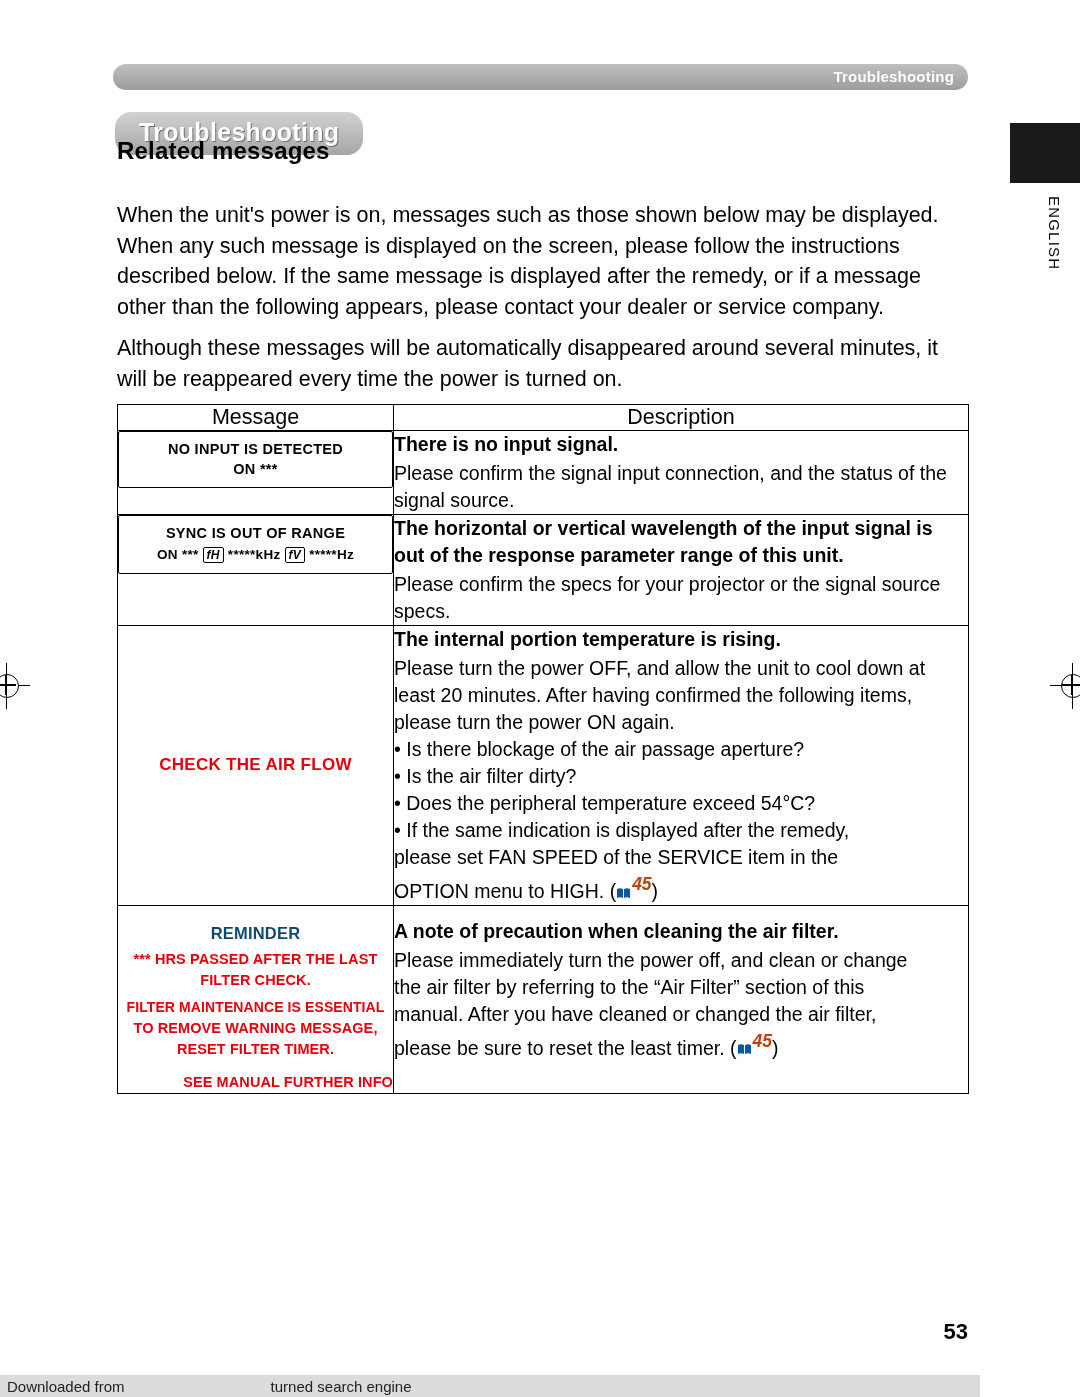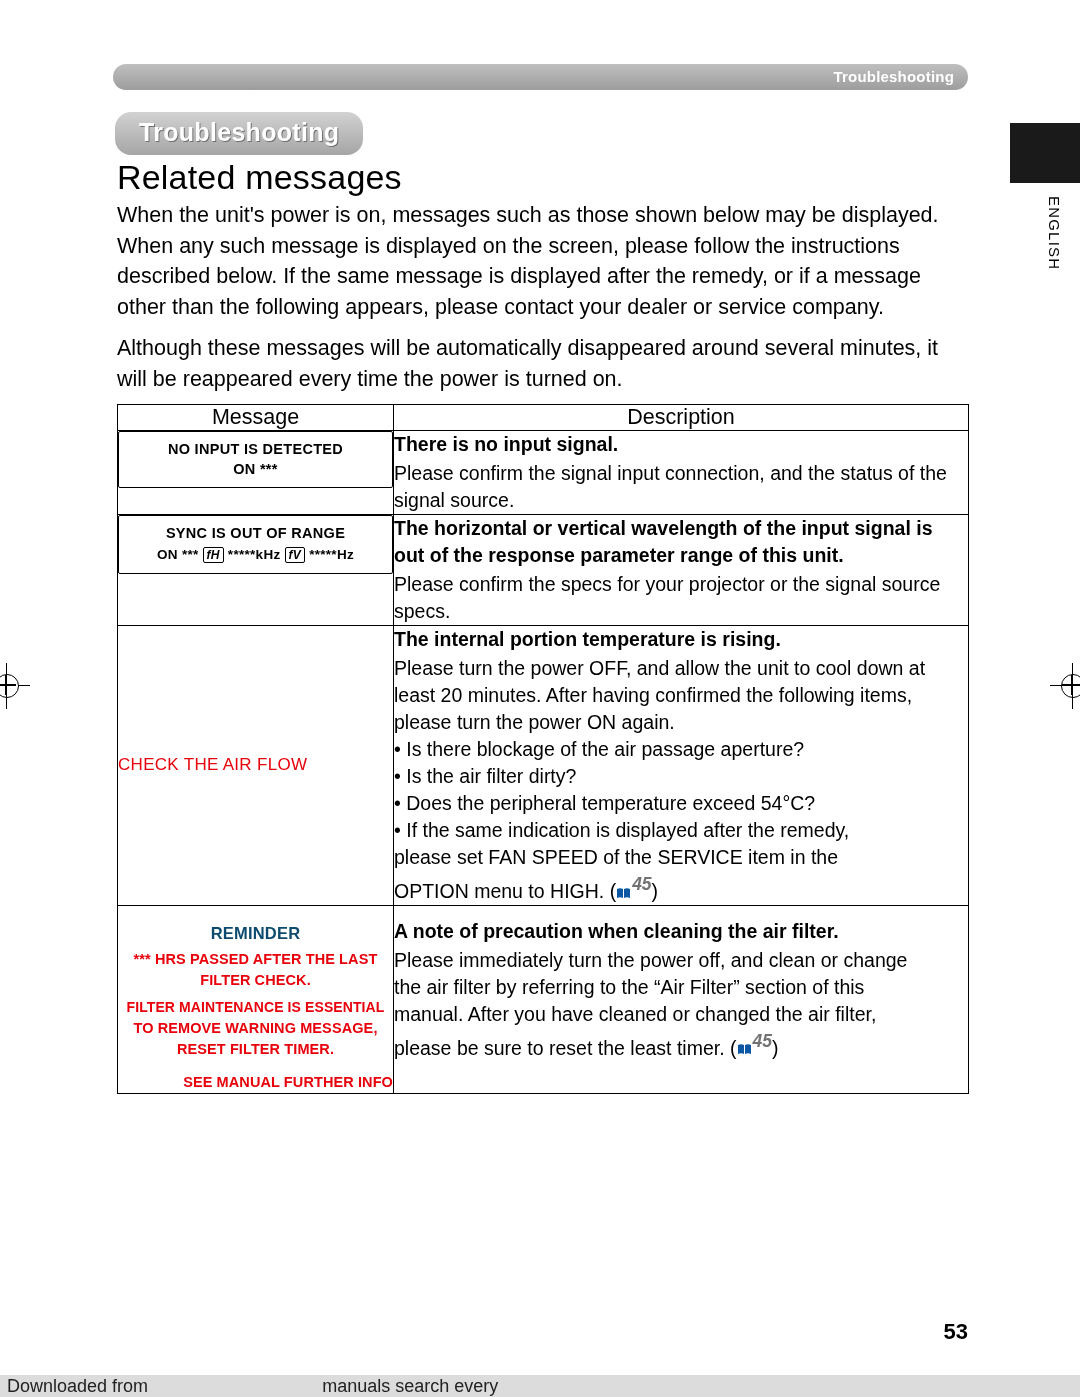--- a/index.html
+++ b/index.html
@@ -68,23 +68,23 @@
     font-weight: bold;
     color: #ffffff;
     text-shadow: 1px 1px 0 #6f6f6f;
     letter-spacing: .3px;
   }
 
   
   .section-title {
     position: absolute;
     left: 117px;
-    top: 158px;
-    font-size: 34px;
-    font-weight: normal;
+    top: 137px;
+    font-size: 24px;
+    font-weight: bold;
     letter-spacing: .2px;
   }
 
   
   .intro {
     position: absolute;
     left: 117px;
     width: 843px;
     font-size: 21.5px;
     line-height: 30.5px;
@@ -153,23 +153,23 @@
 
   .red-title {
     color: #0c4a6e;
     font-weight: bold;
     font-size: 16.5px;
     text-align: center;
     letter-spacing: .2px;
   }
   .airflow-label {
     color: #e8000b;
-    font-weight: normal;
+    font-weight: bold;
     font-size: 17px;
-    text-align: left;
+    text-align: center;
     letter-spacing: .3px;
   }
   .red-block {
     color: #e8000b;
     font-weight: bold;
     font-size: 14.5px;
     text-align: center;
     line-height: 21px;
     letter-spacing: .1px;
   }
@@ -190,21 +190,21 @@
     line-height: 27px;
   }
   .bullets div { text-indent: 0; }
 
   .book-ref {
     display: inline-flex;
     align-items: center;
     gap: 1px;
     font-weight: bold;
     font-style: italic;
-    color: #737373;
+    color: #c2410c;
     font-size: 17.5px;
   }
   .book-icon {
     display: inline-block;
     width: 15px;
     height: 12px;
     position: relative;
     top: 1px;
   }
 
@@ -244,24 +244,24 @@
     position: absolute;
     right: 112px;
     bottom: 52px;
     font-size: 22px;
     font-weight: bold;
   }
   .dl-bar {
     position: absolute;
     left: 0;
     bottom: 0;
-    width: 1080px;
+    width: 980px;
     height: 22px;
     background: #dcdcdc;
-    font-size: 18px;
+    font-size: 15px;
     color: #222;
     display: flex;
     align-items: center;
     padding-left: 7px;
     box-sizing: border-box;
     gap: 3px;
   }
   .dl-link { color: #1a1aca; text-decoration: underline; margin-top: 40px; }
 </style>
 </head>
@@ -390,14 +390,14 @@
   </div>
 <div class="crop" id="crop-right">
     <span class="ring"></span>
   </div>
 
 <div class="page-num">53</div>
 
 <div class="dl-bar">
   <span>Downloaded from</span>
   <span class="dl-link">www.Manualslib.com</span>
-  <span>manuals search every</span>
+  <span>turned search engine</span>
 </div>
 
 </body></html>

